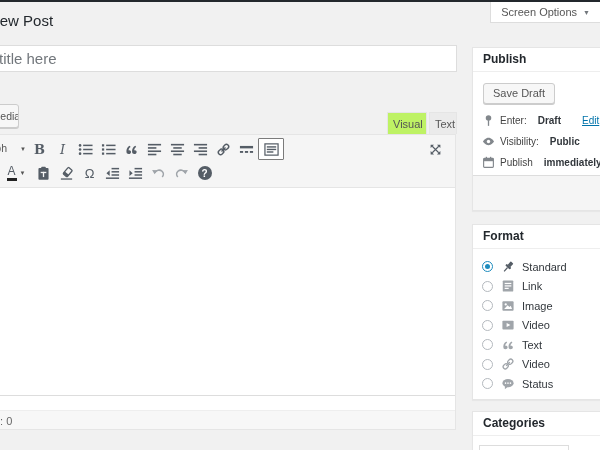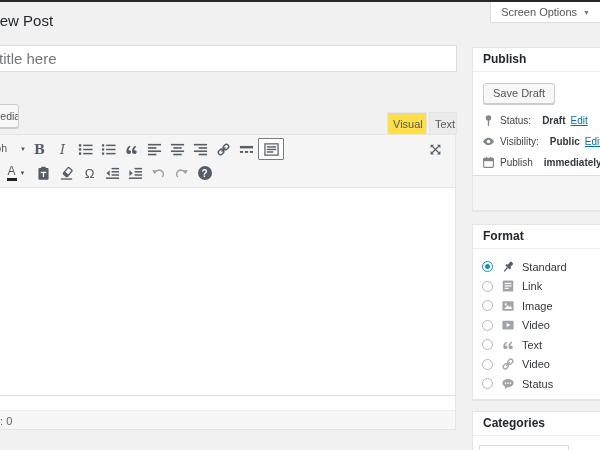--- a/index.html
+++ b/index.html
@@ -15,21 +15,21 @@
   .title-input{display:block;border:none;outline:none;margin-left:-41px;width:520px;height:25px;font-size:15px;
     font-family:inherit;color:#32373c;background:transparent;padding:0;}
   .title-input::placeholder{color:#72777c;opacity:1;}
   
   .media-wrap{position:absolute;top:104px;left:0;width:19px;height:25px;overflow:hidden;}
   .media-btn{position:absolute;left:-36px;top:0;height:24px;width:55px;line-height:22px;padding:0 0 0 5px;overflow:hidden;
     background:#f7f7f7;border:1px solid #ccc;border-radius:3px;color:#555;font-size:10.5px;font-family:inherit;
     white-space:nowrap;text-align:left;cursor:pointer;box-shadow:0 1px 0 #ccc;}
   
   .tab{position:absolute;top:112px;height:22px;line-height:22px;padding:0 5px;font-size:11px;color:#555;cursor:pointer;box-sizing:border-box;}
-  .tab.visual{left:387px;width:40px;background:#fde047;border:1px solid #e5e5e5;border-bottom:none;text-align:center;}
+  .tab.visual{left:387px;width:40px;background:#bef264;border:1px solid #e5e5e5;border-bottom:none;text-align:center;}
   .tab.text{left:429px;width:28px;background:#ebebeb;border:1px solid #e5e5e5;border-bottom:none;text-align:center;color:#595959;}
   
   .editor{position:absolute;top:134px;left:0;width:456px;height:296px;background:#fff;border:1px solid #e5e5e5;border-left:none;
     box-sizing:border-box;display:flex;flex-direction:column;}
   .toolbar{background:#f5f5f5;border-bottom:1px solid #e5e5e5;padding:2px 0;}
   .tb-row{height:24px;display:flex;align-items:center;}
   .tb{width:23px;height:20px;display:flex;align-items:center;justify-content:center;background:none;border:none;padding:0;cursor:pointer;flex:0 0 auto;}
   .tb svg{display:block;}
   .tb.active{width:26px;height:22px;border:1px solid #7b7b7b;background:#fff;border-radius:1px;box-sizing:border-box;}
   .glyph-b{font-family:"DejaVu Serif","Liberation Serif",serif;font-weight:700;font-size:13px;color:#555d66;}
@@ -52,21 +52,21 @@
   .postbox{position:absolute;left:472px;width:150px;background:#fff;border:1px solid #e5e5e5;box-sizing:border-box;
     box-shadow:0 1px 1px rgba(0,0,0,.04);}
   .postbox h2{margin:0;padding:0 10px;height:23px;line-height:23px;font-size:12px;font-weight:700;color:#23282d;border-bottom:1px solid #eee;}
   .publish-box{top:47px;height:164px;}
   .save-draft{margin:11px 0 0 10px;padding:0 9px;height:21px;line-height:19px;background:#f7f7f7;border:1px solid #ccc;
     border-radius:3px;color:#555;font-size:11px;font-family:inherit;cursor:pointer;box-shadow:0 1px 0 #ccc;}
   .misc-rows{margin-top:6px;}
   .misc-row{display:flex;align-items:center;gap:5px;padding:4px 0 4px 9px;font-size:10px;color:#444;white-space:nowrap;}
   .misc-row svg{flex:0 0 auto;}
   .misc-row strong{color:#32373c;margin-left:6px;}
-  .edit-link{color:#0073aa;text-decoration:underline;cursor:pointer;}
+  .edit-link{color:#0073aa;text-decoration:underline;cursor:pointer;margin-left:16px;}
   .publish-footer{position:absolute;bottom:0;left:0;right:0;height:34px;background:#f5f5f5;border-top:1px solid #ddd;}
   .format-box{top:224px;height:176px;}
   .fmt-list{padding:8px 0 0 9px;}
   .fmt-row{display:flex;align-items:center;gap:7px;height:19.5px;font-size:11px;color:#32373c;cursor:pointer;}
   .fmt-radio{width:11px;height:11px;border:1px solid #b4b9be;border-radius:50%;background:#fff;box-sizing:border-box;position:relative;flex:0 0 auto;}
   .fmt-row.checked .fmt-radio{border-color:#1e8cbe;}
   .fmt-row.checked .fmt-radio::after{content:"";position:absolute;top:2px;left:2px;width:5px;height:5px;border-radius:50%;background:#1e8cbe;}
   .fmt-icon{width:15px;height:15px;display:flex;align-items:center;justify-content:center;flex:0 0 auto;}
   .cat-box{top:411px;height:60px;}
   .cat-tabs{margin:9px 0 0 6px;width:90px;height:30px;border:1px solid #ddd;background:#fff;box-sizing:border-box;}
@@ -267,21 +267,21 @@
 
   <div class="postbox publish-box">
     <h2>Publish</h2>
     <button class="save-draft">Save Draft</button>
     <div class="misc-rows">
       <div class="misc-row">
         <svg width="13" height="13" viewBox="0 0 16 16" fill="#82878c">
             <circle cx="8" cy="4.8" r="3.4"></circle>
             <rect x="7.2" y="7.6" width="1.6" height="7"></rect>
           </svg>
-        <span>Status:</span>
+        <span>Enter:</span>
         <strong>Draft</strong>
         <a class="edit-link">Edit</a>
       </div>
       <div class="misc-row">
         <svg width="13" height="13" viewBox="0 0 16 16">
             <path d="M8 3.5 C4.5 3.5 2 6.8 1.2 8 C2 9.2 4.5 12.5 8 12.5 C11.5 12.5 14 9.2 14.8 8 C14 6.8 11.5 3.5 8 3.5 Z" fill="#82878c"></path>
             <circle cx="8" cy="8" r="2.1" fill="#fff"></circle>
           </svg>
         <span>Visibility:</span>
         <strong>Public</strong>

